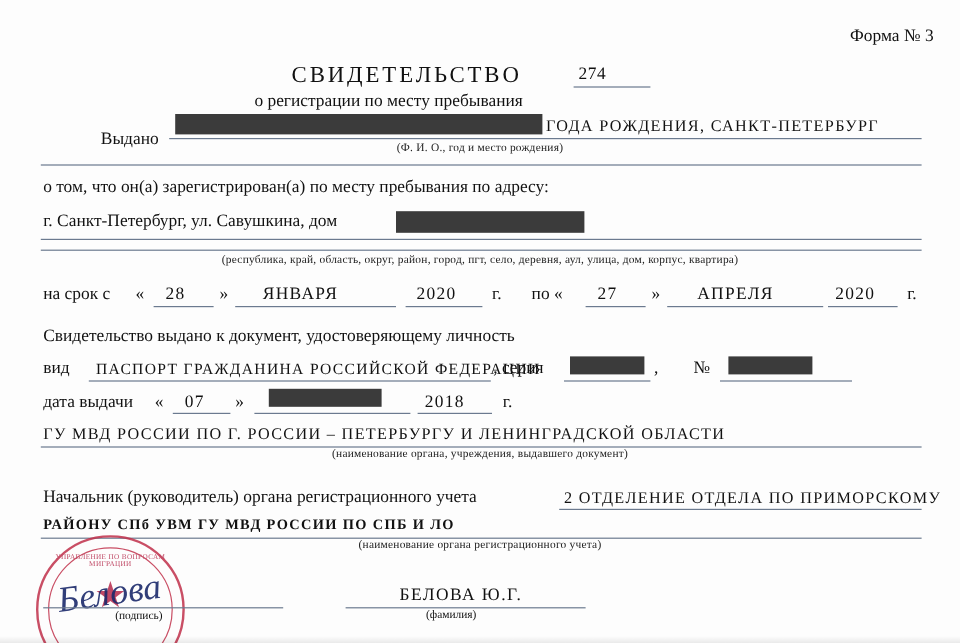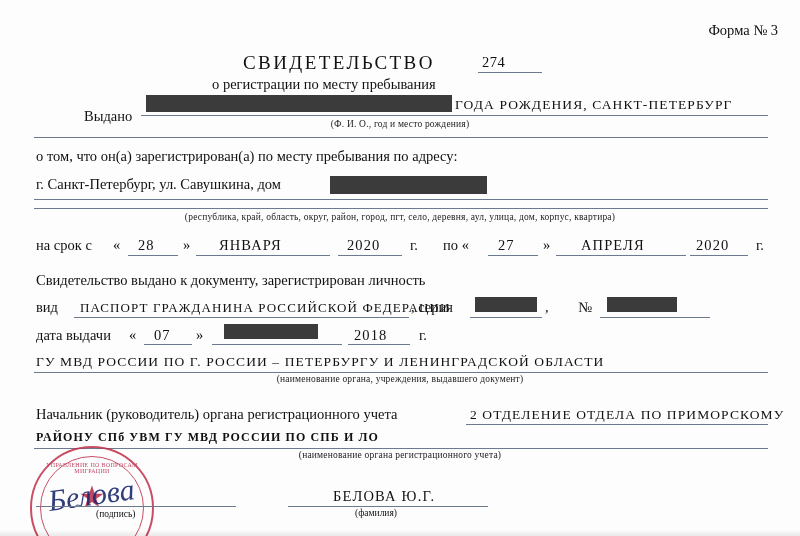--- a/index.html
+++ b/index.html
@@ -177,21 +177,21 @@
   <div class="abs lbl" style="left:443px; top:237px;">по «</div>
   <div class="abs lbl spaced" style="left:498px; top:237px;">27</div>
   <div class="rule" style="left:488px; top:255px; width:50px;"></div>
   <div class="abs lbl" style="left:543px; top:237px;">»</div>
   <div class="abs lbl spaced" style="left:581px; top:237px;">АПРЕЛЯ</div>
   <div class="rule" style="left:556px; top:255px; width:130px;"></div>
   <div class="abs lbl spaced" style="left:696px; top:237px;">2020</div>
   <div class="rule" style="left:690px; top:255px; width:58px;"></div>
   <div class="abs lbl" style="left:756px; top:237px;">г.</div>
 
-  <div class="abs lbl" style="left:36px; top:272px;">Свидетельство выдано к документу, зарегистрирован личность</div>
+  <div class="abs lbl" style="left:36px; top:272px;">Свидетельство выдано к документ, удостоверяющему личность</div>
 
   <div class="abs lbl" style="left:36px; top:299px;">вид</div>
   <div class="abs lbl spaced" style="left:80px; top:300px; font-size:13px;">ПАСПОРТ ГРАЖДАНИНА РОССИЙСКОЙ ФЕДЕРАЦИИ</div>
   <div class="rule" style="left:74px; top:317px; width:335px;"></div>
   <div class="abs lbl" style="left:411px; top:299px;">, серия</div>
   <div class="redact" style="left:475px; top:297px; width:62px; height:15px;"></div>
   <div class="rule" style="left:470px; top:317px; width:72px;"></div>
   <div class="abs lbl" style="left:545px; top:299px;">,</div>
   <div class="abs lbl" style="left:578px; top:299px;">№</div>
   <div class="redact" style="left:607px; top:297px; width:70px; height:15px;"></div>

